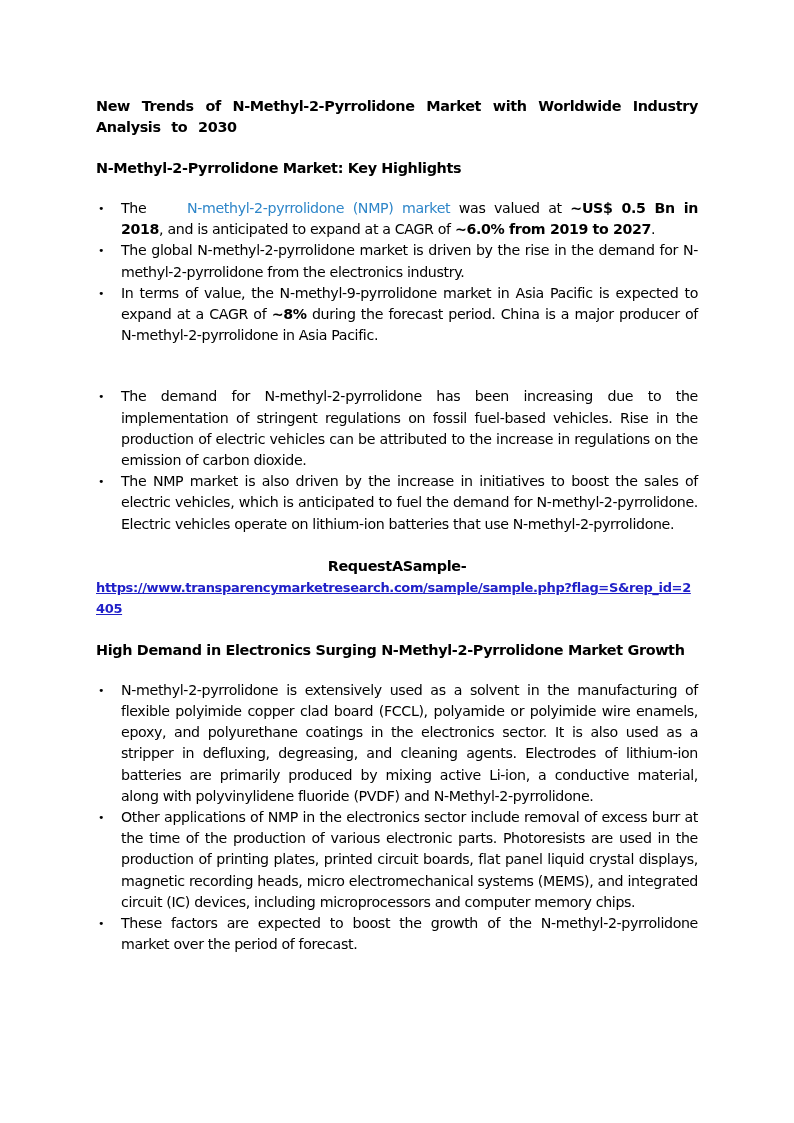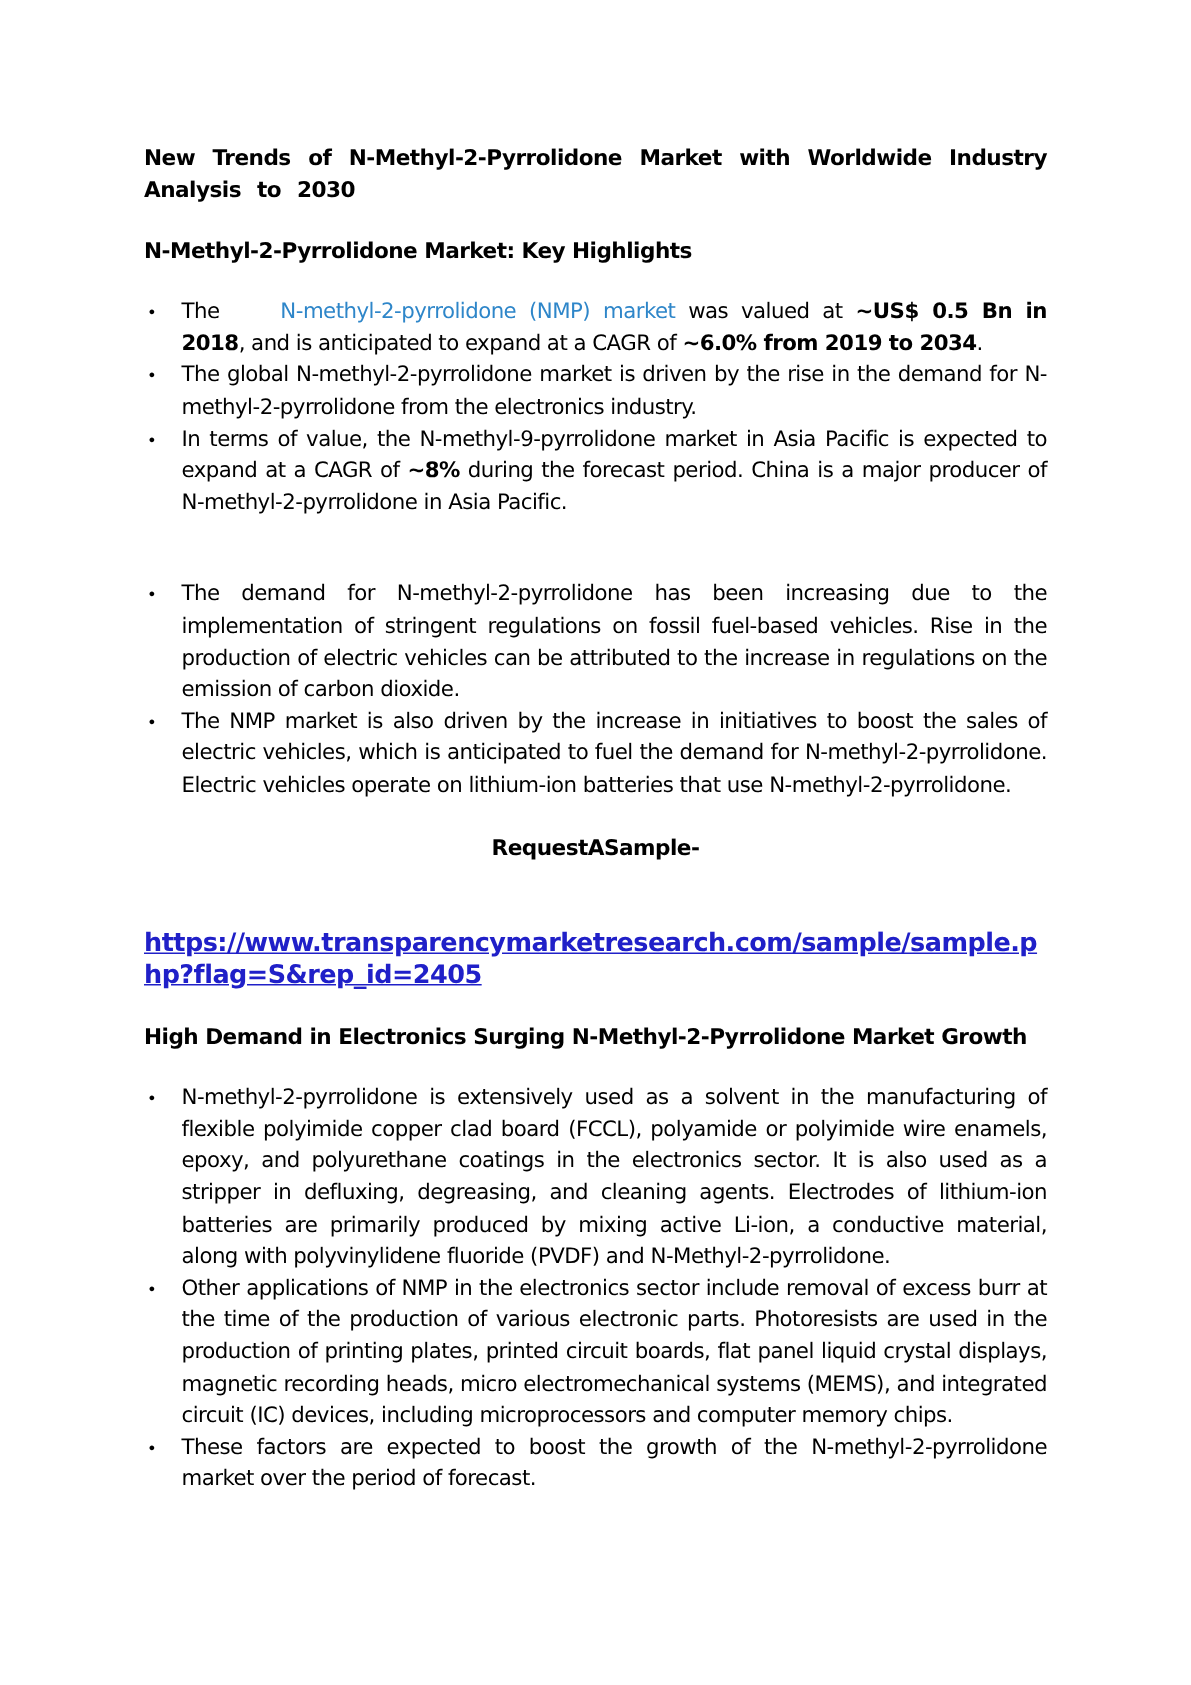--- a/index.html
+++ b/index.html
@@ -54,24 +54,23 @@
       line-height: 21px;
       display: flex;
       justify-content: center;
       font-size: 14.4px;
     }
     .sample-url {
       font-weight: bold;
       color: #2020c8;
       text-decoration: underline;
       line-height: 21px;
-      font-size: 17px;
+      font-size: 13px;
       word-break: break-all;
       display: block;
-      margin-top: 42px;
     }
     .gap-title { height: 20px; }
     .gap-h { height: 19px; }
     .gap-sec { height: 21px; }
   </style>
 </head>
 <body>
 
 <div class="page">
 
@@ -80,21 +79,21 @@
     <span>Analysis to 2030</span>
   </h1>
 
   <div class="gap-title"></div>
 
   <h2>N-Methyl-2-Pyrrolidone Market: Key Highlights</h2>
   <div class="gap-h"></div>
   <ul>
     <li>
       <span class="bullet">•</span>
-      <span>The </span><a class="link-blue" href="#">N-methyl-2-pyrrolidone (NMP) market</a><span> was valued at </span><b>~US$ 0.5 Bn in 2018</b><span>, and is anticipated to expand at a CAGR of </span><b>~6.0% from 2019 to 2034</b><span>.</span>
+      <span>The </span><a class="link-blue" href="#">N-methyl-2-pyrrolidone (NMP) market</a><span> was valued at </span><b>~US$ 0.5 Bn in 2018</b><span>, and is anticipated to expand at a CAGR of </span><b>~6.0% from 2019 to 2027</b><span>.</span>
     </li>
     <li>
       <span class="bullet">•</span>
       <span>The global N-methyl-2-pyrrolidone market is driven by the rise in the demand for N-methyl-2-pyrrolidone from the electronics industry.</span>
     </li>
     <li>
       <span class="bullet">•</span>
       <span>In terms of value, the N-methyl-9-pyrrolidone market in Asia Pacific is expected to expand at a CAGR of </span><b>~8%</b><span> during the forecast period. China is a major producer of N-methyl-2-pyrrolidone in Asia Pacific.</span>
     </li>
   </ul>

